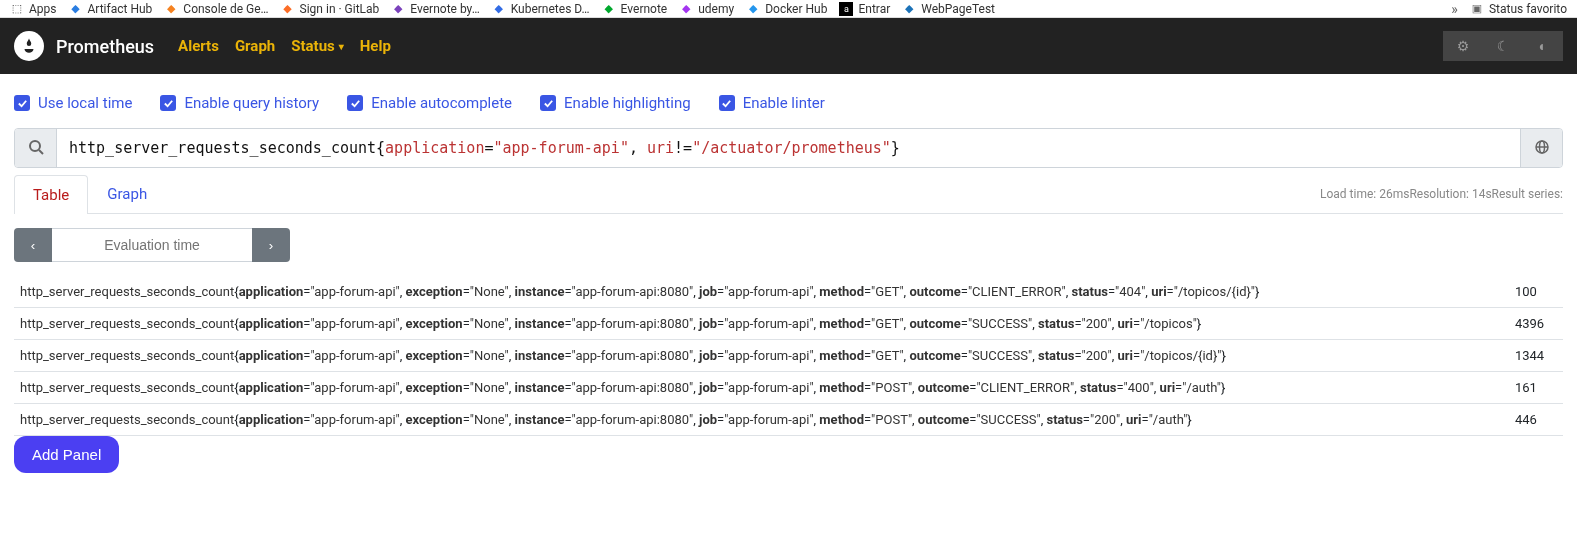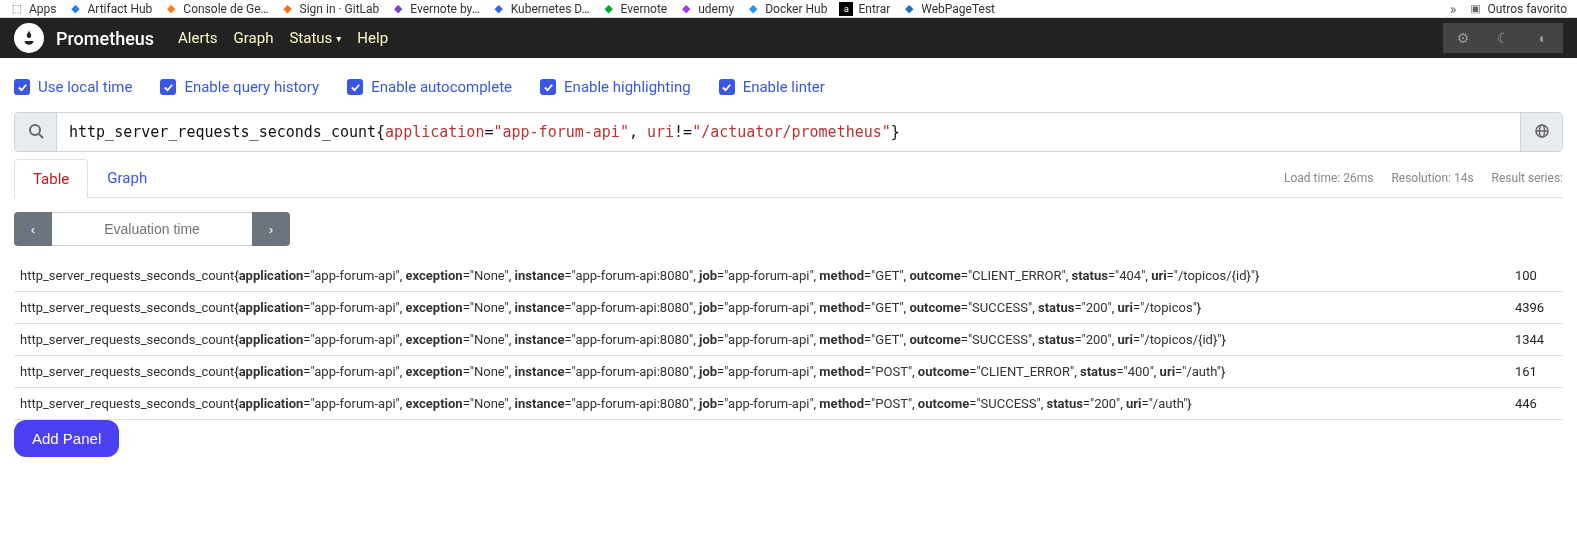--- a/index.html
+++ b/index.html
@@ -3,25 +3,25 @@
   <meta charset="utf-8">
   <style>
     * { margin: 0; padding: 0; box-sizing: border-box; }
     body { font-family: -apple-system, BlinkMacSystemFont, "Segoe UI", Roboto, sans-serif; font-size: 14px; color: #212529; background: #fff; }
 
     .bookmarks-bar { display: flex; align-items: center; padding: 2px 10px; gap: 12px; border-bottom: 1px solid #ddd; height: 18px; overflow: hidden; }
     .bookmark-item { display: flex; align-items: center; gap: 5px; font-size: 12px; color: #333; white-space: nowrap; }
     .bookmark-icon { width: 14px; height: 14px; display: inline-flex; align-items: center; justify-content: center; font-size: 11px; }
     .bookmarks-right { margin-left: auto; display:flex; gap:12px; align-items:center; }
 
-    .navbar { background: #222; color: #fff; display: flex; align-items: center; padding: 0 14px; height: 40px; }
+    .navbar { background: #222; color: #fff; display: flex; align-items: center; padding: 0 14px; height: 56px; }
     .brand { display: flex; align-items: center; gap: 12px; margin-right: 24px; }
     .brand-logo { width: 30px; height: 30px; background:#fff; border-radius:50%; display:flex; align-items:center; justify-content:center; }
     .brand-name { font-size: 18px; font-weight: 500; color:#fff; }
-    .nav-link { color: #fef9c3; margin-right: 16px; font-size: 15px; cursor:pointer; }
+    .nav-link { color: #eab308; margin-right: 16px; font-size: 15px; cursor:pointer;font-weight:bold; }
     .nav-status { display:flex; align-items:center; }
     .nav-right { margin-left:auto; display:flex; gap:0; }
     .nav-icon-btn { width:40px; height:30px; background:#444; display:flex; align-items:center; justify-content:center; color:#999; cursor:pointer; }
 
     .content { padding: 10px 14px; }
     .options-row { display:flex; gap:28px; align-items:flex-start; margin: 10px 0 16px 0; }
     .checkbox-item { display:flex; align-items:center; gap:8px; cursor:pointer; }
     .chk { width:16px; height:16px; border-radius:3px; background:#3a56e4; display:flex; align-items:center; justify-content:center; }
     .chk svg { width:11px; height:11px; }
     .chk-label { color:#3a56e4; font-size:15px; }
@@ -32,21 +32,21 @@
     .q-metric { color:#111; }
     .q-label { color:#b33; font-weight:500; }
     .q-op { color:#111; }
     .q-str { color:#b33; }
     .globe-box { width:42px; display:flex; align-items:center; justify-content:center; background:#e9ecef; border-left:1px solid #ced4da; color:#666; cursor:pointer; }
     .execute-btn { background:#4b3ff2; color:#fff; border:none; padding:0 18px; font-size:15px; cursor:pointer; border-left:2px solid #3a2fd0; }
 
     .tabs-row { display:flex; align-items:center; border-bottom:1px solid #dee2e6; margin-top:4px; }
     .tab { padding:10px 18px; cursor:pointer; font-size:15px; color:#3a56e4; border:1px solid transparent; border-bottom:none; }
     .tab.active { color:#b91c1c; background:#fff; border-color:#dee2e6; border-top-left-radius:4px; border-top-right-radius:4px; margin-bottom:-1px; }
-    .stats { margin-left:auto; display:flex; gap:18px; font-size:12px; color:#888; }
+    .stats { margin-left:auto; display:flex; font-size:12px; color:#888; }
 
     .eval-row { margin:14px 0; }
     .eval-group { display:inline-flex; }
     .eval-btn { width:38px; height:34px; background:#6c757d; color:#fff; border:none; display:flex; align-items:center; justify-content:center; cursor:pointer; }
     .eval-btn:first-child { border-top-left-radius:4px; border-bottom-left-radius:4px; }
     .eval-btn:last-child { border-top-right-radius:4px; border-bottom-right-radius:4px; }
     .eval-input { width:200px; height:34px; border:1px solid #ced4da; border-left:none; border-right:none; text-align:center; color:#888; font-size:14px; }
 
     .results-table { width:100%; border-collapse:collapse; margin-top:6px; }
     .results-table td { padding:8px 6px; border-bottom:1px solid #dee2e6; font-size:13px; }
@@ -103,21 +103,21 @@
       <span>Entrar</span>
     </div>
   <div class="bookmark-item">
       <span class="bookmark-icon" style="color:#1c72b8">◆</span>
       <span>WebPageTest</span>
     </div>
   <div class="bookmarks-right">
     <span style="color:#666">»</span>
     <div class="bookmark-item">
         <span class="bookmark-icon" style="color:#666">▣</span>
-        <span>Outros favorito</span>
+        <span>Status favorito</span>
       </div>
   </div>
 </div>
 
 <div class="navbar">
   <div class="brand">
     <div class="brand-logo">
       <svg viewBox="0 0 24 24" width="18" height="18">
           <path fill="#222" d="M12 2c-1 3-3 4-3 7a3 3 0 006 0c0-3-2-4-3-7zm-6 14c0 3 3 5 6 5s6-2 6-5H6z"></path>
         </svg>

